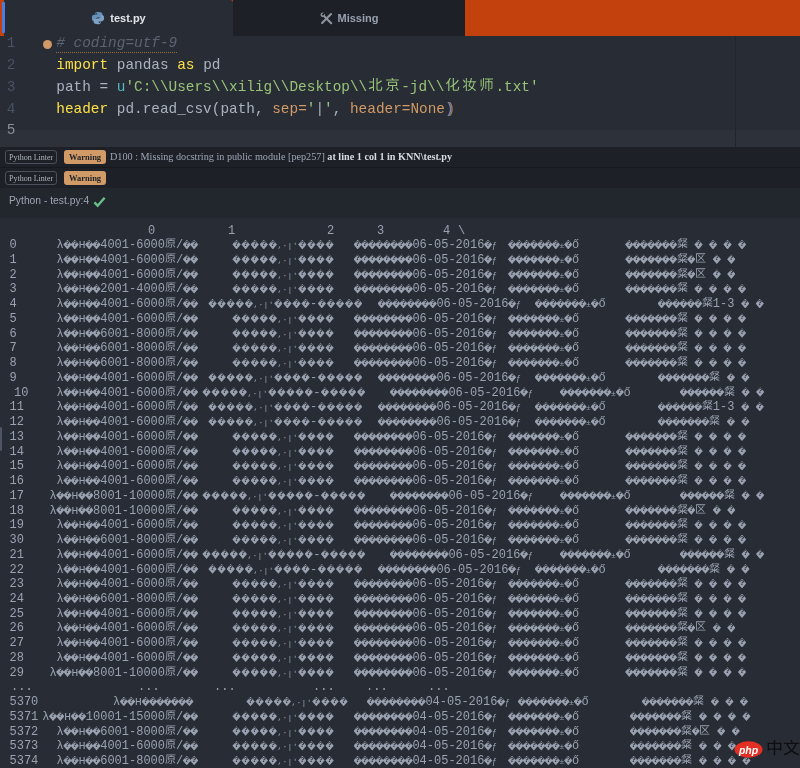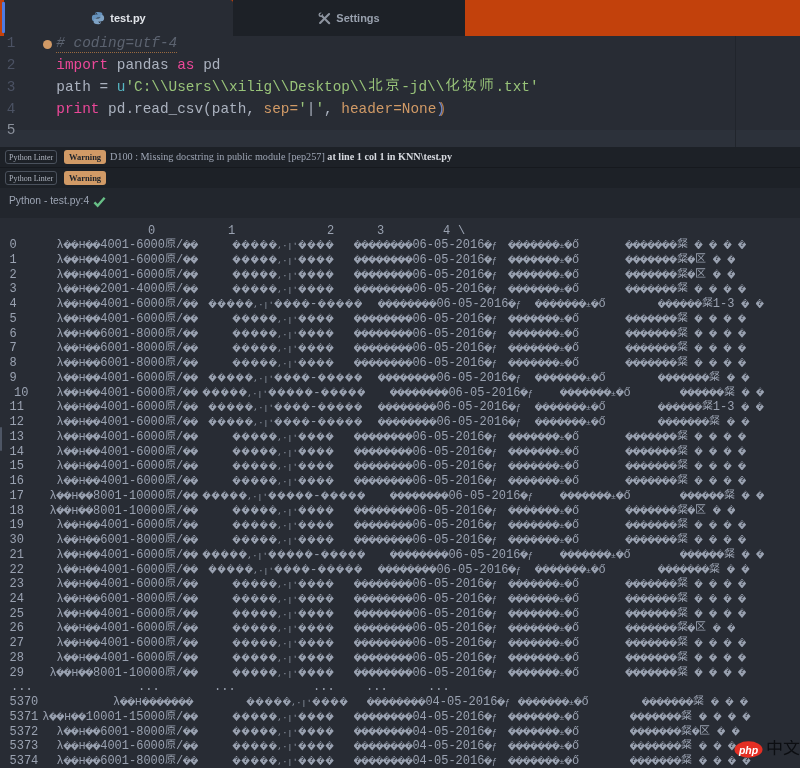--- a/index.html
+++ b/index.html
@@ -7,21 +7,21 @@
 .y12{width:11px;height:11px;vertical-align:-1px}
 #tabbar{position:absolute;left:0;top:0;width:800px;height:36px;background:#c2410c}
 #tab1{position:absolute;left:4px;top:0;width:229px;height:36px;background:#282c34;border-top-right-radius:3px}
 #tab1 .lbl{position:absolute;left:0;top:0;width:100%;height:100%;display:flex;align-items:center;justify-content:center;gap:5px;color:#e2e5ea;font:700 11px "Liberation Sans",sans-serif}
 #tab2{position:absolute;left:233px;top:0;width:232px;height:36px;background:#1d2127;display:flex;align-items:center;justify-content:center;gap:5px;color:#99a1ae;font:700 11px "Liberation Sans",sans-serif}
 #bluebar{position:absolute;left:2px;top:2px;width:3px;height:31px;background:#4f7be0;border-radius:1px}
 #editor{position:absolute;left:0;top:36px;width:800px;height:111px;background:#282c34;font-size:14.4px;line-height:21.7px;white-space:pre}
 .gut{position:absolute;left:0;width:15.5px;text-align:right;color:#4b5263}
 .cl{position:absolute;left:56.3px;white-space:pre;color:#abb2bf}
 .cm{color:#5c6370;font-style:italic;border-bottom:1px dotted #9a6a3f;padding-bottom:1px}
-.kw{color:#ec4899}.st{color:#98c379}.cy{color:#56b6c2}.or{color:#d19a66}
+.kw{color:#fde047}.st{color:#98c379}.cy{color:#56b6c2}.or{color:#d19a66}
 .dot{position:absolute;left:43px;top:4.2px;width:9px;height:9px;border-radius:50%;background:#d19a66}
 #lint{position:absolute;left:0;top:147px;width:800px;height:41px;background:#1d2127;font-family:Liberation Serif, serif}
 .lrow{position:absolute;left:0;width:800px;height:20px}
 .lrow1{top:0}.lrow2{top:20px;border-top:1px solid #16191e}
 .b1{position:absolute;left:5px;top:3px;height:14px;line-height:13px;padding:0 3px;border:1px solid #4a515c;border-radius:3px;color:#aeb4bf;font-size:8px}
 .b2{position:absolute;left:64px;top:3px;height:14px;line-height:14px;padding:0 5px;border-radius:3px;background:#d19a66;color:#21252b;font-size:8.5px;font-weight:700}
 .msg{position:absolute;left:110px;top:3.5px;font-size:10.2px;color:#9da5b4}
 .msg b{color:#d7dae0}
 #status{position:absolute;left:0;top:188px;width:800px;height:30px;background:#22262d;color:#9da5b4;font:10.3px "Liberation Sans",sans-serif}
 #status span{position:absolute;left:9px;top:7px}
@@ -261,55 +261,55 @@
         </svg>/<i></i><i></i></b><b style="left:232px"><i class="w"></i><i class="w"></i><i class="w"></i><i class="w"></i><i class="w"></i><u class="m1">,·|ʹ</u><i class="w"></i><i class="w"></i><i class="w"></i><i class="w"></i></b><b style="left:354px"><i></i><i></i><i></i><i></i><i></i><i></i><i></i><i></i>04-05-2016<i></i><u class="m2">ƒ</u></b><b style="left:508.4px"><i></i><i></i><i></i><i></i><i></i><i></i><i></i><u class="m1">±</u><i></i>ő</b><b style="left:630px"><i></i><i></i><i></i><i></i><i></i><i></i><i></i><svg class="k y12" viewBox="0 0 1000 1000">
           <use href="#can"></use>
         </svg> <i></i> <i></i> <i></i> <i></i></b></div>
     <div class="sb"></div>
   </div>
 <div id="editor">
 <div style="position:absolute;left:0;top:93.7px;width:800px;height:17.5px;background:#2c313a"></div>
 <div style="position:absolute;left:735px;top:0;width:1px;height:111px;background:#21252c"></div>
 <span class="gut" style="top:-2.6px">1</span><span class="gut" style="top:19.1px">2</span><span class="gut" style="top:40.8px">3</span><span class="gut" style="top:62.5px">4</span><span class="gut" style="top:84.2px;color:#8a909b">5</span>
 <span class="dot"></span>
-<span class="cl" style="top:-2.6px"><span class="cm"># coding=utf-4</span></span>
+<span class="cl" style="top:-2.6px"><span class="cm"># coding=utf-9</span></span>
 <span class="cl" style="top:19.1px"><span class="kw">import</span> pandas <span class="kw">as</span> pd</span>
 <span class="cl" style="top:40.8px">path = <span class="cy">u</span><span class="st">'C:\\Users\\xilig\\Desktop\\<svg class="k kc" viewBox="0 0 1000 1000">
           <use href="#bei"></use>
         </svg><svg class="k kc" viewBox="0 0 1000 1000">
           <use href="#jing"></use>
         </svg>-jd\\<svg class="k kc" viewBox="0 0 1000 1000">
           <use href="#hua"></use>
         </svg><svg class="k kc" viewBox="0 0 1000 1000">
           <use href="#zhg"></use>
         </svg><svg class="k kc" viewBox="0 0 1000 1000">
           <use href="#shi"></use>
         </svg>.txt'</span></span>
-<span class="cl" style="top:62.5px"><span class="kw">print</span> pd.read_csv(path, <span class="or">sep=</span><span class="st">'</span>|<span class="st">'</span>, <span class="or">header=None</span><span class="pr">)</span></span>
+<span class="cl" style="top:62.5px"><span class="kw">header</span> pd.read_csv(path, <span class="or">sep=</span><span class="st">'</span>|<span class="st">'</span>, <span class="or">header=None</span><span class="pr">)</span></span>
 </div>
 <div id="tabbar">
 <div id="tab1">
       <div class="lbl">
         <svg width="14" height="14" viewBox="0 0 16 16" style="display:block">
           <path fill="#6592bd" d="M7.9 1C4.9 1 5 2.4 5 2.4v1.5h3v.5H3.6C2.1 4.4 1 5.4 1 7.9s1 3.6 2.5 3.6H5V9.9C5 8.4 6.3 7.3 7.8 7.3h3c1.2 0 2.2-1 2.2-2.2V3.4C13 2.1 11.9 1 7.9 1zM6.4 2.3a.65.65 0 1 1 0 1.3.65.65 0 0 1 0-1.3z"></path>
           <path fill="#7ea2c4" d="M8.1 15c3 0 2.9-1.4 2.9-1.4v-1.5H8v-.5h4.4c1.5 0 2.6-1 2.6-3.5s-1-3.6-2.5-3.6H11v1.6c0 1.5-1.3 2.6-2.8 2.6h-3c-1.2 0-2.2 1-2.2 2.2v1.7C3 13.9 4.1 15 8.1 15zm1.5-1.3a.65.65 0 1 1 0-1.3.65.65 0 0 1 0 1.3z"></path>
         </svg>
         <span>test.py</span>
       </div>
     </div>
 <div id="tab2">
       <svg width="13" height="13" viewBox="0 0 16 16" style="display:block">
         <g stroke="#8d949f" stroke-width="2.6" stroke-linecap="round">
           <path d="M13.6 2.6 2.6 13.4" fill="none"></path>
           <path d="M4.6 4.6 13.8 13.8" fill="none"></path>
         </g>
         <circle cx="3.4" cy="3.4" r="2.8" fill="#8d949f"></circle>
         <rect x="2.3" y="-1" width="2.2" height="5.2" fill="#1d2127" transform="rotate(45 3.4 3.4)"></rect>
       </svg>
-      <span>Settings</span>
+      <span>Missing</span>
     </div>
 <div id="bluebar"></div>
 </div>
 <div id="lint">
 <div class="lrow lrow1">
       <span class="b1">Python Linter</span>
       <span class="b2">Warning</span>
       <span class="msg">D100 : Missing docstring in public module [pep257] <b>at line 1 col 1 in KNN\test.py</b></span>
     </div>
 <div class="lrow lrow2">

